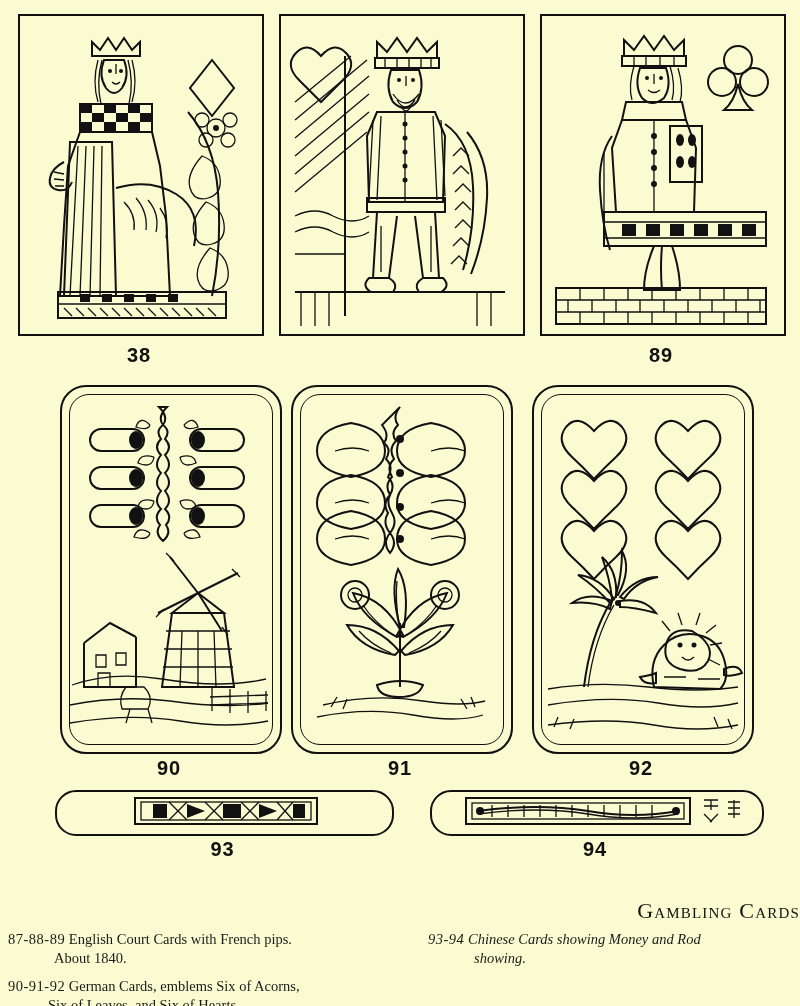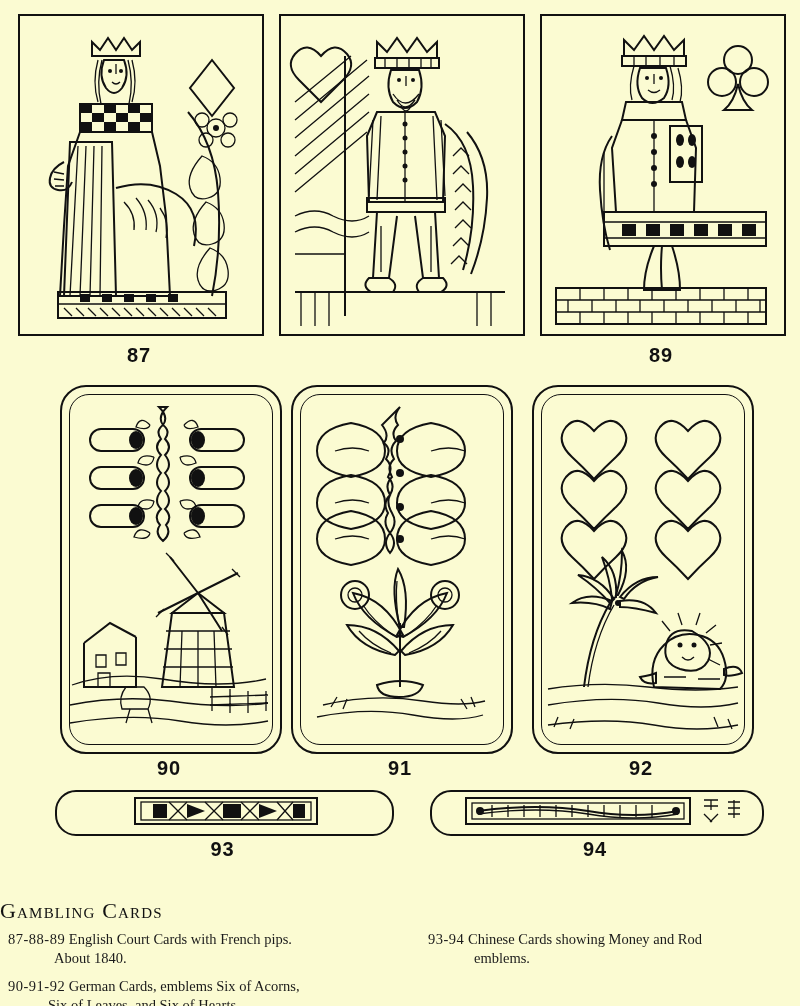--- a/index.html
+++ b/index.html
@@ -50,28 +50,28 @@
   .strip{
     position:absolute;top:0;height:42px;
     border:2px solid #111;border-radius:21px;background:#fbfbd2;
     overflow:hidden;
   }
   .strip.t1{left:55px;width:335px;}
   .strip.t2{left:430px;width:330px;}
 
   
   .title{
-    position:absolute;top:898px;left:0;width:800px;text-align:left;
+    position:absolute;top:898px;left:0;width:800px;text-align:right;
     font-size:22px;letter-spacing:1.2px;color:#111;
     font-variant:small-caps;
   }
   .legend{position:absolute;top:930px;left:0;width:728px;height:72px;font-size:14.5px;line-height:1.32;}
   .legcol{position:absolute;top:0;}
   .legcol.left{left:8px;width:420px;}
-  .legcol.right{left:428px;width:360px;}
+  .legcol.right{left:428px;width:360px;font-style:italic;}
   .legitem{margin-bottom:9px;}
   .legitem .num{letter-spacing:.5px;}
   .legitem .ind{display:block;padding-left:46px;}
   .legitem .ind2{display:block;padding-left:40px;}
 
   svg{display:block;}
   .ln{fill:none;stroke:#111;stroke-width:2;}
   .ln1{fill:none;stroke:#111;stroke-width:1.3;}
   .fl{fill:#111;}
 </style>
@@ -258,21 +258,21 @@
         <path class="ln" d="M120 230 q-2 22 0 44"></path>
 
         <path class="ln" d="M14 272 L224 272 L224 308 L14 308 Z"></path>
         <path class="ln1" d="M14 284 L224 284 M14 296 L224 296"></path>
         <path class="ln1" d="M38 272 l0 12 M62 272 l0 12 M86 272 l0 12 M110 272 l0 12 M134 272 l0 12 M158 272 l0 12 M182 272 l0 12 M206 272 l0 12"></path>
         <path class="ln1" d="M26 284 l0 12 M50 284 l0 12 M74 284 l0 12 M98 284 l0 12 M122 284 l0 12 M146 284 l0 12 M170 284 l0 12 M194 284 l0 12 M218 284 l0 12"></path>
         <path class="ln1" d="M38 296 l0 12 M62 296 l0 12 M86 296 l0 12 M110 296 l0 12 M134 296 l0 12 M158 296 l0 12 M182 296 l0 12 M206 296 l0 12"></path>
       </svg>
     </div>
 
-    <div class="caption" style="top:330px;left:18px;width:242px;">87</div>
+    <div class="caption" style="top:330px;left:18px;width:242px;">38</div>
     <div class="caption" style="top:330px;left:540px;width:242px;">89</div>
   </div>
 
   <div class="row2">
 
     <div class="suitcard s1">
       <div class="inner"></div>
       <svg width="214" height="361" viewBox="0 0 214 361">
 
         <g>
@@ -466,18 +466,18 @@
       <div class="legitem">
         <span class="num">90-91-92</span>
         <span>German Cards, emblems Six of Acorns,</span>
         <span class="ind2">Six of Leaves, and Six of Hearts.</span>
       </div>
     </div>
     <div class="legcol right">
       <div class="legitem">
         <span class="num">93-94</span>
         <span>Chinese Cards showing Money and Rod</span>
-        <span class="ind">emblems.</span>
+        <span class="ind">showing.</span>
       </div>
     </div>
   </div>
 
 </div>
 
 </body></html>

